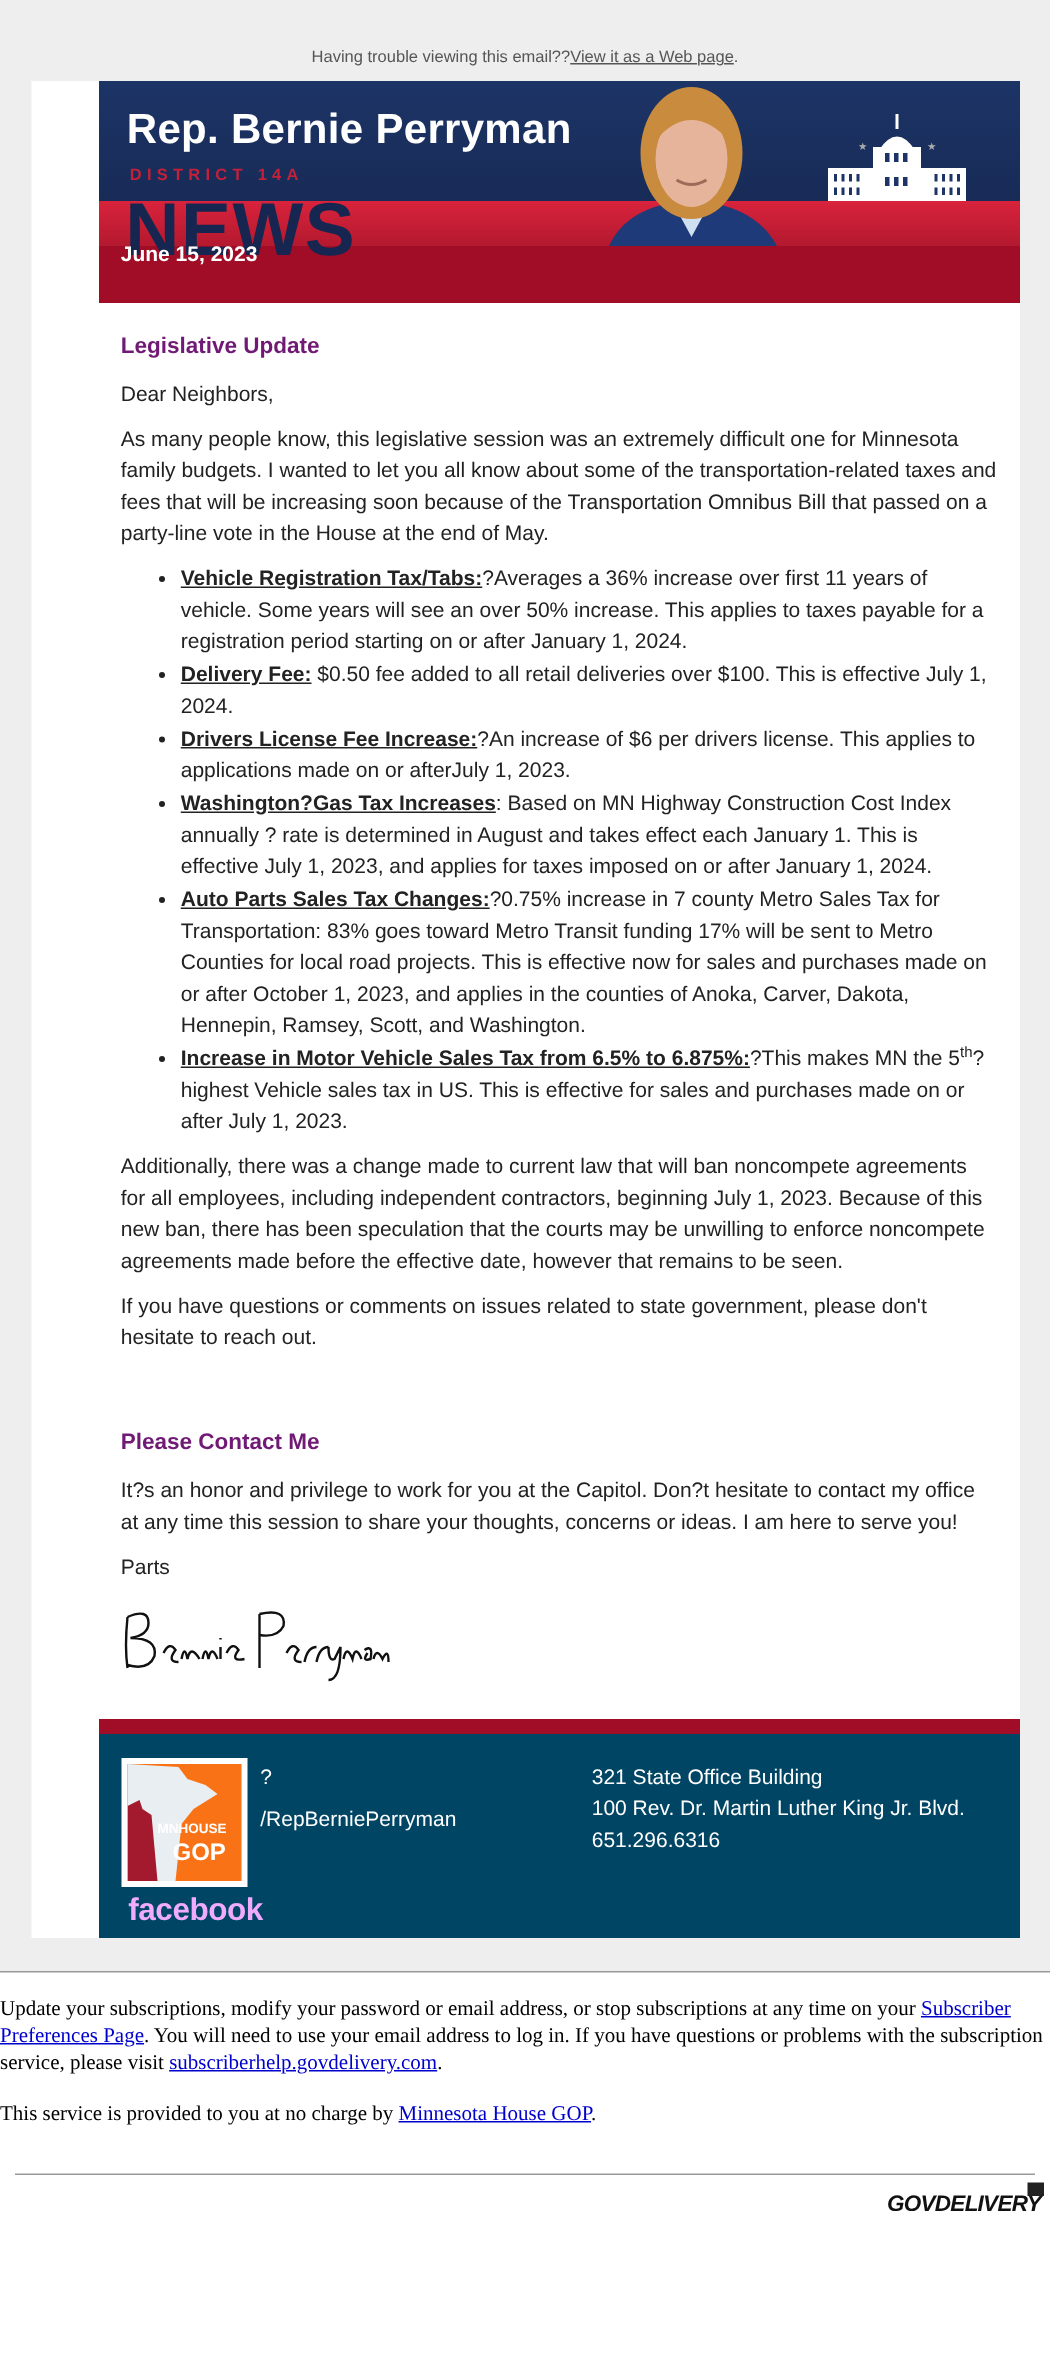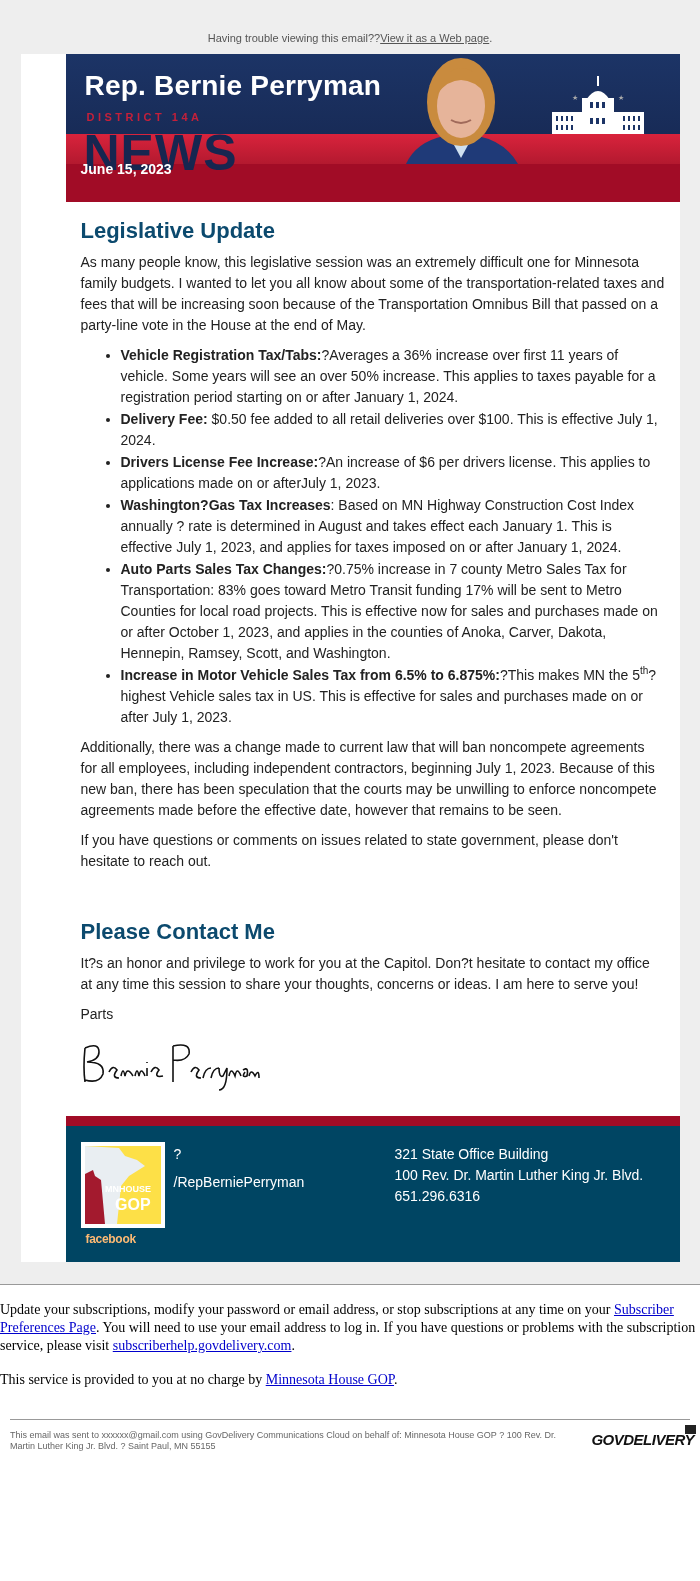--- a/index.html
+++ b/index.html
@@ -71,52 +71,52 @@
     position: absolute; left: 484px; top: 22px; width: 96px; height: 60px;
   }
   
   .content {
     padding: 6px 15px 18px 15px;
     font-size: 14px;
     line-height: 21px;
     color: #222;
   }
   .content h2 {
-    color: #0c4a6e;
-    font-size: 22px;
+    color: #701a75;
+    font-size: 15px;
     margin: 10px 0 8px 0;
     line-height: 26px;
   }
   .content p { margin: 0 0 9px 0; }
   .content ul { margin: 4px 0 9px 0; padding-left: 40px; }
   .content li { margin: 0 0 1px 0; }
-  .content li b { }
+  .content li b { text-decoration: underline; }
   .content sup { font-size: 10px; line-height: 0; }
   .spacer { height: 28px; }
   .signature {
     height: 54px;
     margin-top: 4px;
   }
   
   .footer-red { height: 10px; background: #a10c26; }
   .footer {
     background: #004563;
     height: 136px;
     position: relative;
     color: #fff;
     font-size: 14px;
   }
   .footer .fb-logo {
     position: absolute; left: 15px; top: 16px; width: 84px; height: 86px;
     background: #fff; padding: 4px;
   }
-  .footer .fb-logo .inner { width: 100%; height: 100%; background: #fde047; position: relative; overflow: hidden; }
+  .footer .fb-logo .inner { width: 100%; height: 100%; background: #f97316; position: relative; overflow: hidden; }
   .footer .fb-word {
     position: absolute; left: 20px; top: 106px;
-    font-size: 12px; font-weight: bold; color: #fdba74; letter-spacing: -0.3px;
+    font-size: 21px; font-weight: bold; color: #f0abfc; letter-spacing: -0.3px;
   }
   .footer .fb-q { position: absolute; left: 108px; top: 20px; }
   .footer .fb-handle { position: absolute; left: 108px; top: 48px; }
   .footer .address {
     position: absolute; left: 329px; top: 18px; line-height: 21px;
   }
   
   .subfoot {
     border-top: 1px solid #999;
     font-family: "Liberation Serif", serif;
@@ -203,20 +203,21 @@
             <rect x="52" y="26" width="3" height="6"></rect>
         </g>
         <text x="22" y="24" font-size="7" fill="#aaa">★</text>
         <text x="68" y="24" font-size="7" fill="#aaa">★</text>
       </svg>
       <div class="date">June 15, 2023</div>
     </div>
 
     <div class="content">
       <h2>Legislative Update</h2>
+      <p>Dear Neighbors,</p>
       <p>As many people know, this legislative session was an extremely difficult one for Minnesota family budgets. I wanted to let you all know about some of the transportation-related taxes and fees that will be increasing soon because of the Transportation Omnibus Bill that passed on a party-line vote in the House at the end of May.</p>
       <ul>
         <li><b>Vehicle Registration Tax/Tabs:</b><span>?Averages a 36% increase over first 11 years of vehicle. Some years will see an over 50% increase. This applies to taxes payable for a registration period starting on or after January 1, 2024.</span></li>
         <li><b>Delivery Fee:</b><span> $0.50 fee added to all retail deliveries over $100. This is effective July 1, 2024.</span></li>
         <li><b>Drivers License Fee Increase:</b><span>?An increase of $6 per drivers license. This applies to applications made on or afterJuly 1, 2023.</span></li>
         <li><b>Washington?Gas Tax Increases</b><span>: Based on MN Highway Construction Cost Index annually ? rate is determined in August and takes effect each January 1. This is effective July 1, 2023, and applies for taxes imposed on or after January 1, 2024.</span></li>
         <li><b>Auto Parts Sales Tax Changes:</b><span>?0.75% increase in 7 county Metro Sales Tax for Transportation: 83% goes toward Metro Transit funding 17% will be sent to Metro Counties for local road projects. This is effective now for sales and purchases made on or after October 1, 2023, and applies in the counties of Anoka, Carver, Dakota, Hennepin, Ramsey, Scott, and Washington.</span></li>
         <li><b>Increase in Motor Vehicle Sales Tax from 6.5% to 6.875%:</b><span>?This makes MN the 5</span><sup>th</sup><span>?highest Vehicle sales tax in US. This is effective for sales and purchases made on or after July 1, 2023.</span></li>
       </ul>
       <p>Additionally, there was a change made to current law that will ban noncompete agreements for all employees, including independent contractors, beginning July 1, 2023. Because of this new ban, there has been speculation that the courts may be unwilling to enforce noncompete agreements made before the effective date, however that remains to be seen.</p>
@@ -255,16 +256,15 @@
       </div>
     </div>
   </div>
 </div>
 
 <div class="subfoot">
   <p><span>Update your subscriptions, modify your password or email address, or stop subscriptions at any time on your </span><a href="#">Subscriber Preferences Page</a><span>. You will need to use your email address to log in. If you have questions or problems with the subscription service, please visit </span><a href="#">subscriberhelp.govdelivery.com</a><span>.</span></p>
   <p><span>This service is provided to you at no charge by </span><a href="#">Minnesota House GOP</a><span>.</span></p>
 
   <div class="legal">
-    <div class="txt">This email was sent to xxxxxx@gmail.com using GovDelivery Communications Cloud on behalf of: Minnesota House GOP ? 100 Rev. Dr. Martin Luther King Jr. Blvd. ? Saint Paul, MN 55155</div>
     <a href="#" class="gd-logo" style="text-decoration:none"><span>GOVDELIVERY</span><span class="env"></span></a>
   </div>
 </div>
 
 </body></html>

